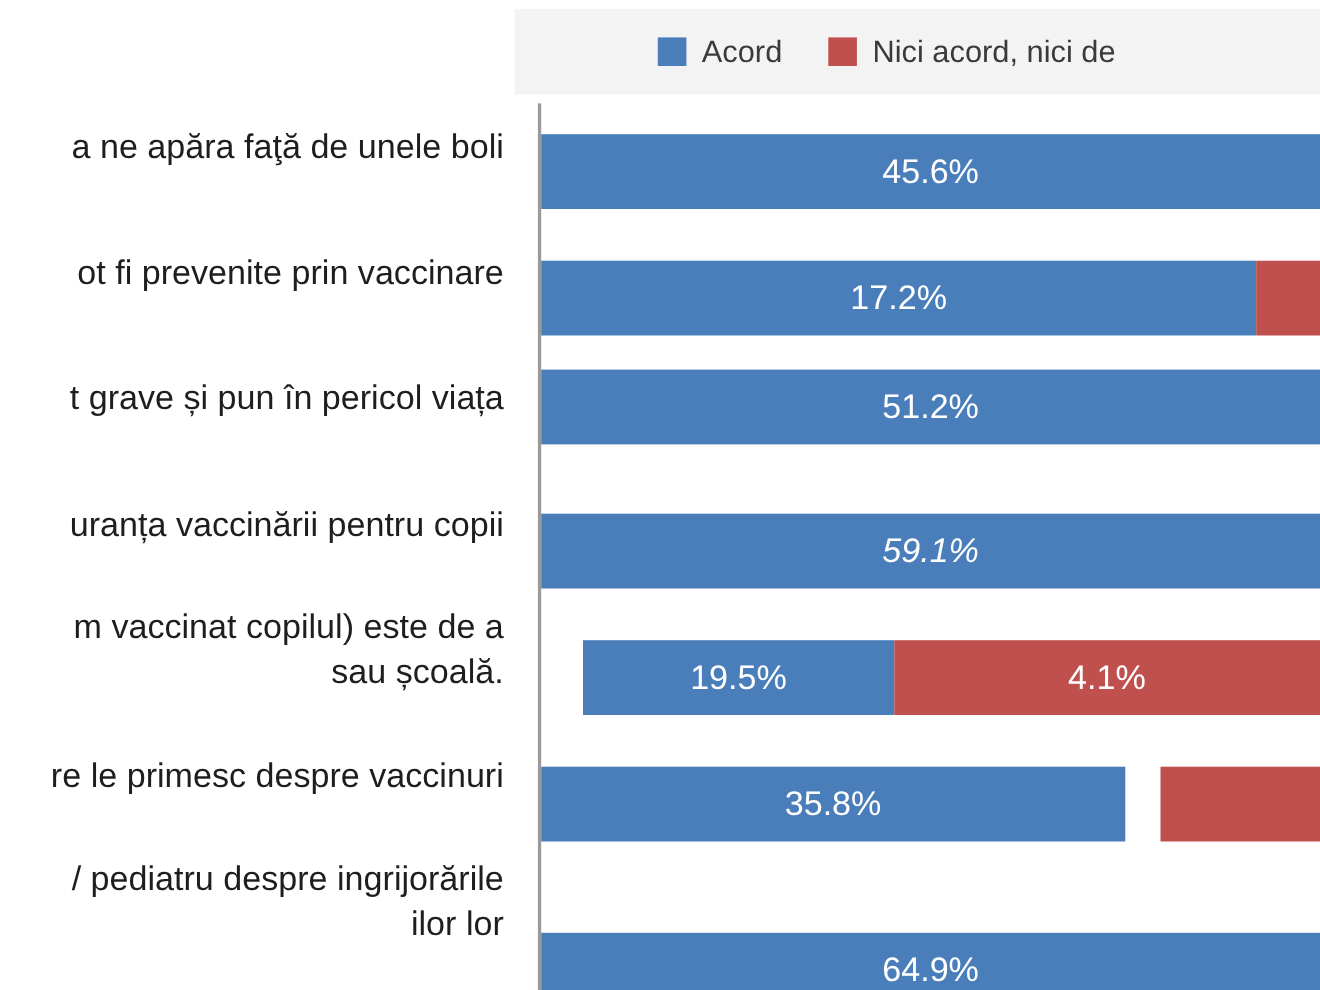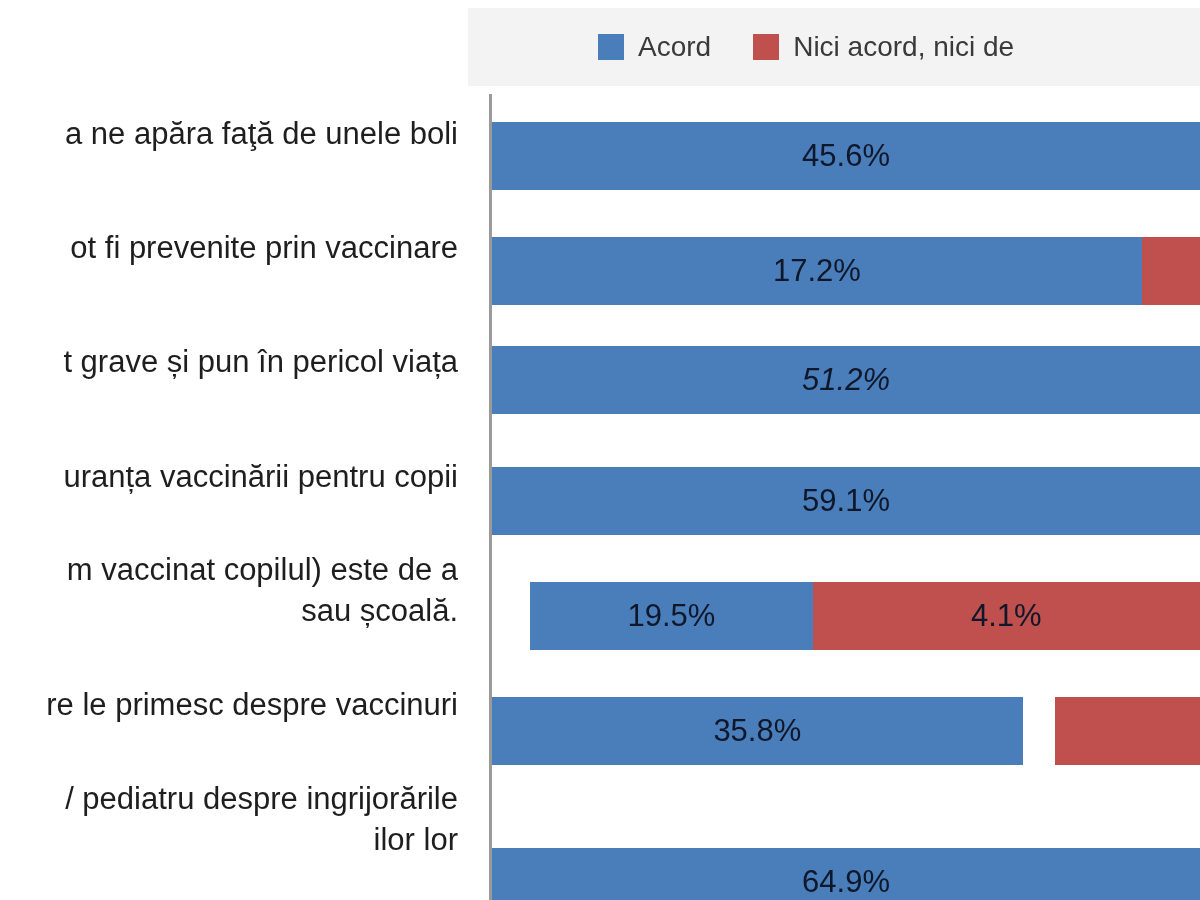--- a/index.html
+++ b/index.html
@@ -88,21 +88,21 @@
   .seg {
     height: 100%;
     display: flex;
     align-items: center;
     justify-content: center;
     box-sizing: border-box;
     overflow: hidden;
   }
   .seg-label {
     font-size: 31px;
-    color: #0f172a;
+    color: #ffffff;
     white-space: nowrap;
   }
 
   
   .cats {
     position: absolute;
     left: 0;
     top: 94px;
     width: 462px;
     height: 806px;
@@ -174,28 +174,28 @@
         </div>
       </div>
 
       <div class="row" style="top:143px;">
         <div class="seg" style="background:#4a7ebb; width:91.8%;">
           <span class="seg-label">17.2%</span>
         </div>
         <div class="seg" style="background:#c0504d; width:8.2%;"></div>
       </div>
 
-      <div class="row" style="top:252px;font-style:italic;">
+      <div class="row" style="top:242px;">
         <div class="seg" style="background:#4a7ebb; width:100%;">
           <span class="seg-label">51.2%</span>
         </div>
       </div>
 
       <div class="row" style="top:373px;">
-        <div class="seg" style="background:#4a7ebb; width:100%;">
+        <div class="seg" style="background:#4a7ebb; width:100%;font-style:italic;">
           <span class="seg-label">59.1%</span>
         </div>
       </div>
 
       <div class="row" style="top:488px;padding-left:38px;">
         <div class="seg" style="background:#4a7ebb; width:42.2%;">
           <span class="seg-label">19.5%</span>
         </div>
         <div class="seg" style="background:#c0504d; width:57.8%;">
           <span class="seg-label">4.1%</span>

